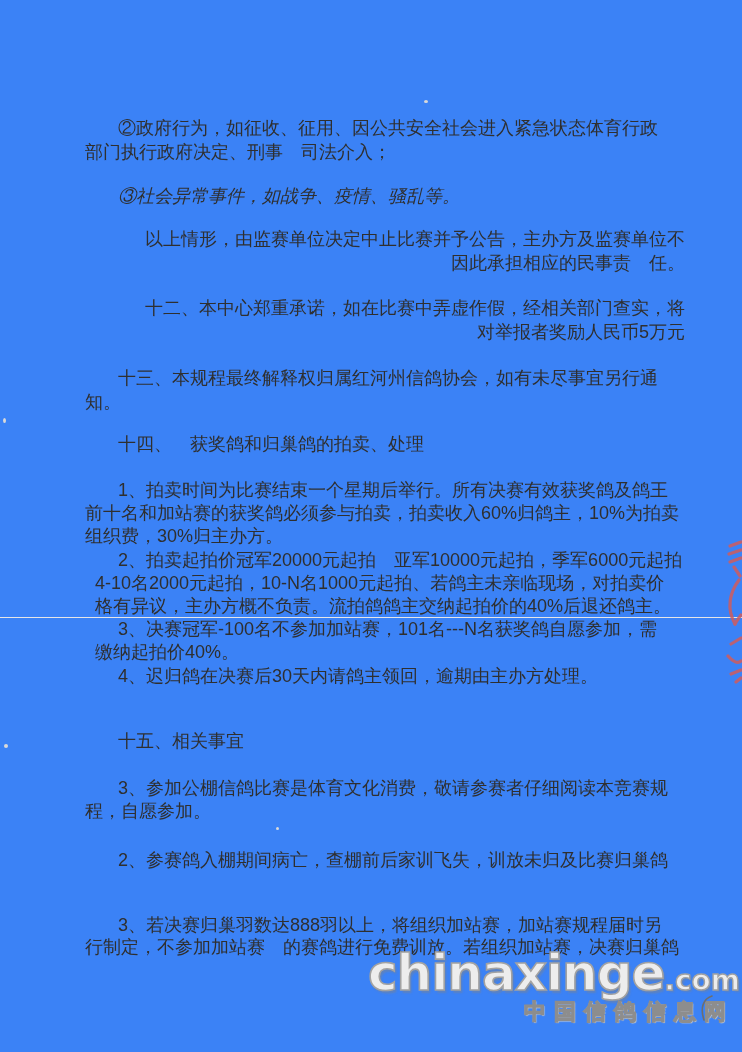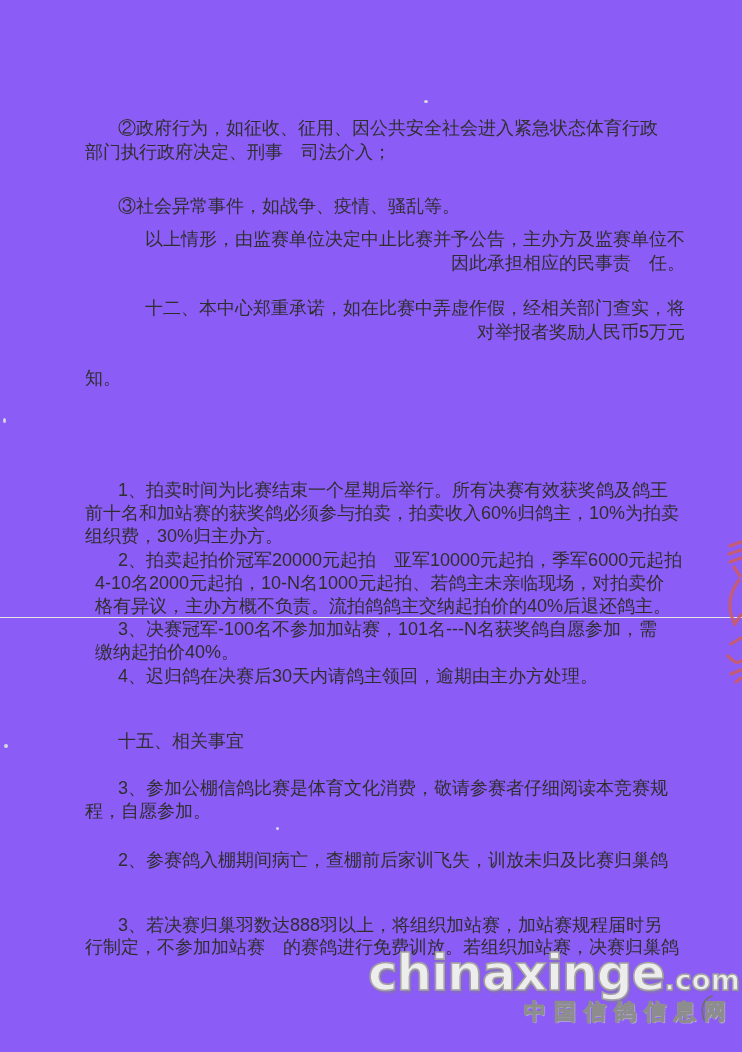--- a/index.html
+++ b/index.html
@@ -1,20 +1,20 @@
 <!DOCTYPE html>
 <html><head>
 <meta charset="utf-8">
 <style>
   html, body { margin: 0; padding: 0; background: #ffffff; }
   .page {
     position: relative;
     width: 742px;
     height: 1052px;
-    background: #8b5cf6;
+    background: #3b82f6;
     overflow: hidden;
     font-family: "Liberation Sans", sans-serif;
     color: #2f2f2f;
   }
   .para {
     position: absolute;
     left: 85px;
     width: 600px;
     font-size: 18px;
     line-height: 24px;
@@ -97,38 +97,42 @@
   <div class="speck" style="left:424px; top:100px; width:4px; height:3px;"></div>
   <div class="speck" style="left:3px; top:418px; width:3px; height:5px;"></div>
   <div class="speck" style="left:4px; top:744px; width:4px; height:4px;"></div>
   <div class="speck" style="left:276px; top:827px; width:3px; height:3px;"></div>
 
   <div class="para" style="top:116px;">
     <div class="line indent">②政府行为，如征收、征用、因公共安全社会进入紧急状态体育行政</div>
     <div class="line">部门执行政府决定、刑事　司法介入；</div>
   </div>
 
-  <div class="para" style="top:194px;">
+  <div class="para" style="top:184px;font-style:italic;">
     <div class="line indent">③社会异常事件，如战争、疫情、骚乱等。</div>
   </div>
 
   <div class="para lh235" style="top:228px;">
     <div class="line indent">以上情形，由监赛单位决定中止比赛并予公告，主办方及监赛单位不</div>
     <div class="line">因此承担相应的民事责　任。</div>
   </div>
 
   <div class="para lh235" style="top:297px;">
     <div class="line indent">十二、本中心郑重承诺，如在比赛中弄虚作假，经相关部门查实，将</div>
     <div class="line">对举报者奖励人民币5万元</div>
   </div>
 
   <div class="para" style="top:366px;">
+    <div class="line indent">十三、本规程最终解释权归属红河州信鸽协会，如有未尽事宜另行通</div>
     <div class="line">知。</div>
   </div>
 
+  <div class="para" style="top:432px;">
+    <div class="line indent">十四、　获奖鸽和归巢鸽的拍卖、处理</div>
+  </div>
 
   <div class="para lh23" style="top:479px;">
     <div class="line indent">1、拍卖时间为比赛结束一个星期后举行。所有决赛有效获奖鸽及鸽王</div>
     <div class="line">前十名和加站赛的获奖鸽必须参与拍卖，拍卖收入60%归鸽主，10%为拍卖</div>
     <div class="line">组织费，30%归主办方。</div>
     <div class="line indent">2、拍卖起拍价冠军20000元起拍　亚军10000元起拍，季军6000元起拍</div>
     <div class="line hang">4-10名2000元起拍，10-N名1000元起拍、若鸽主未亲临现场，对拍卖价</div>
     <div class="line hang">格有异议，主办方概不负责。流拍鸽鸽主交纳起拍价的40%后退还鸽主。</div>
     <div class="line indent">3、决赛冠军-100名不参加加站赛，101名---N名获奖鸽自愿参加，需</div>
     <div class="line hang">缴纳起拍价40%。</div>

